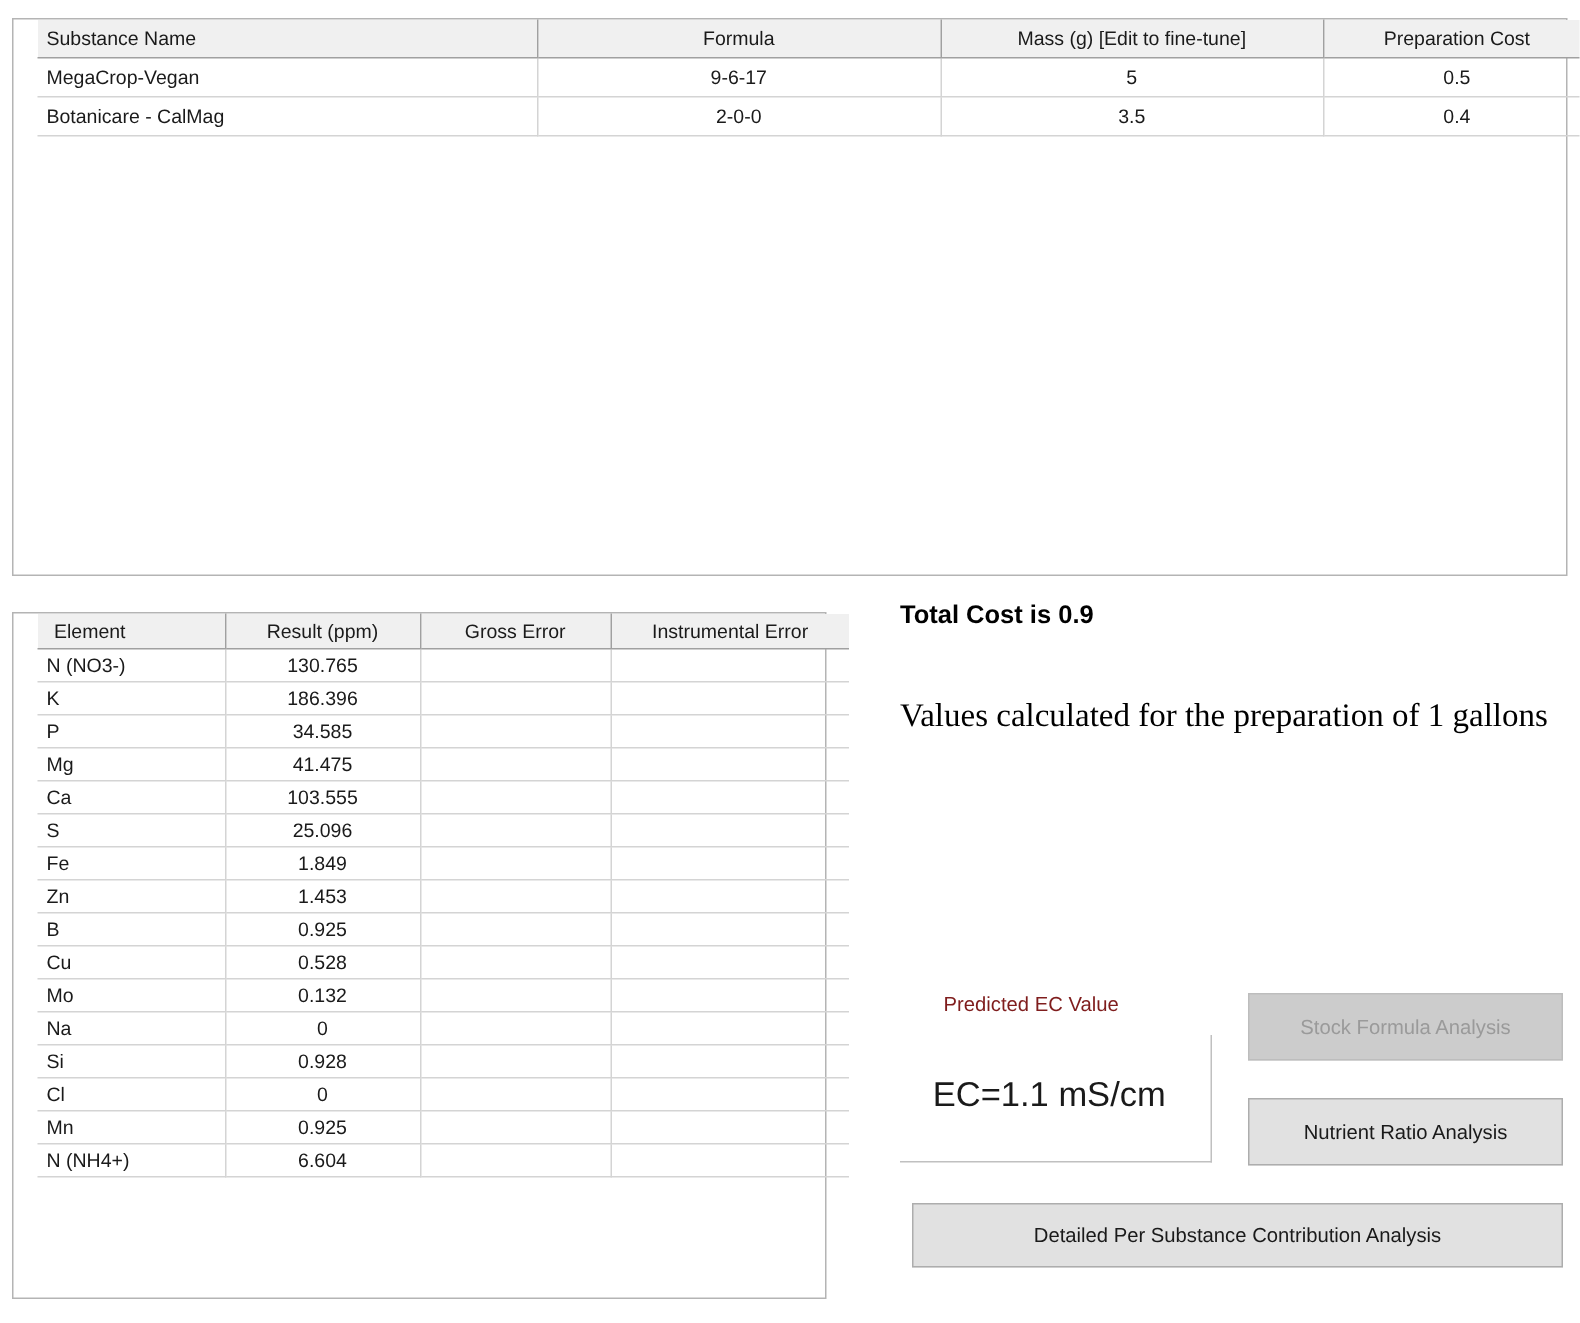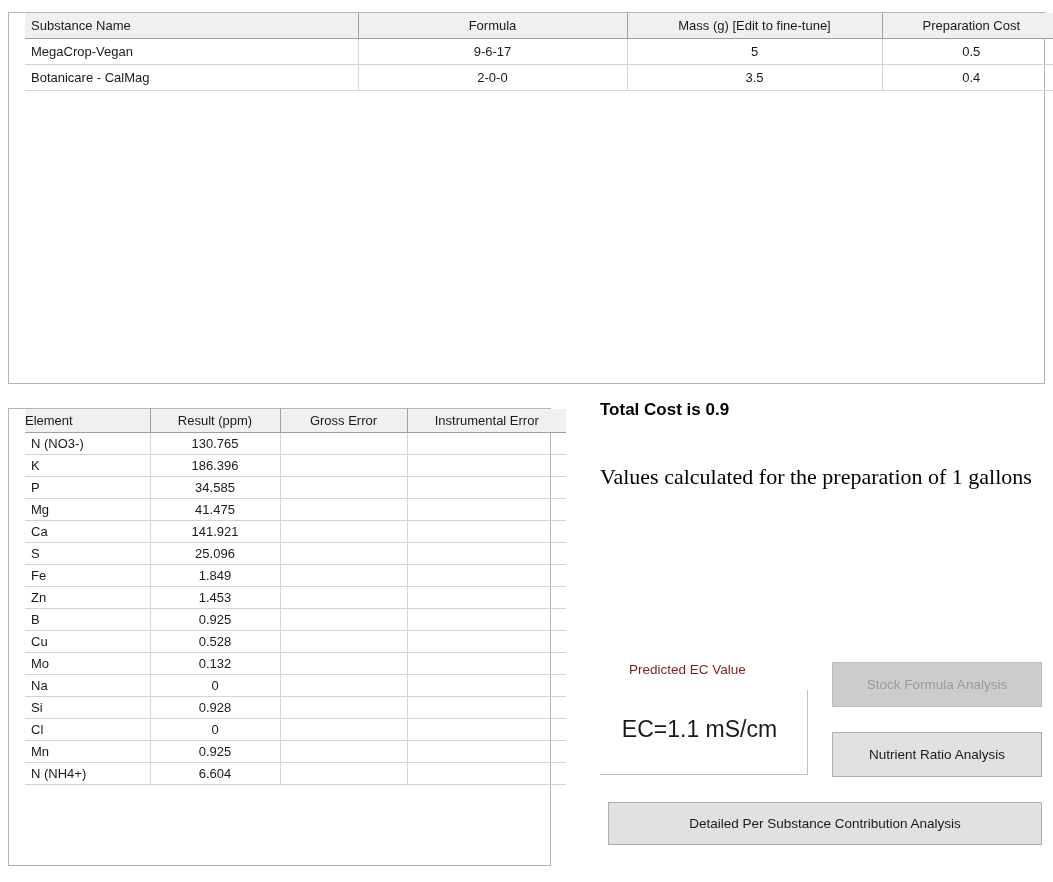--- a/index.html
+++ b/index.html
@@ -65,21 +65,21 @@
   #element-panel {
     position: absolute;
     left: 8px;
     top: 408px;
     width: 543px;
     height: 458px;
     border: 1px solid #b4b4b4;
     background: #ffffff;
     box-sizing: border-box;
   }
-  #element-panel table.grid th { padding: 4px 0; }
+  #element-panel table.grid th { padding: 4px 11px; }
   #element-panel table.grid td { padding: 3px 6px; }
 
   
   #info-panel {
     position: absolute;
     left: 600px;
     top: 400px;
     width: 445px;
     height: 466px;
   }
@@ -247,21 +247,21 @@
           <td></td>
         </tr>
         <tr>
           <td class="left">Mg</td>
           <td>41.475</td>
           <td></td>
           <td></td>
         </tr>
         <tr>
           <td class="left">Ca</td>
-          <td>141.921</td>
+          <td>103.555</td>
           <td></td>
           <td></td>
         </tr>
         <tr>
           <td class="left">S</td>
           <td>25.096</td>
           <td></td>
           <td></td>
         </tr>
         <tr>

